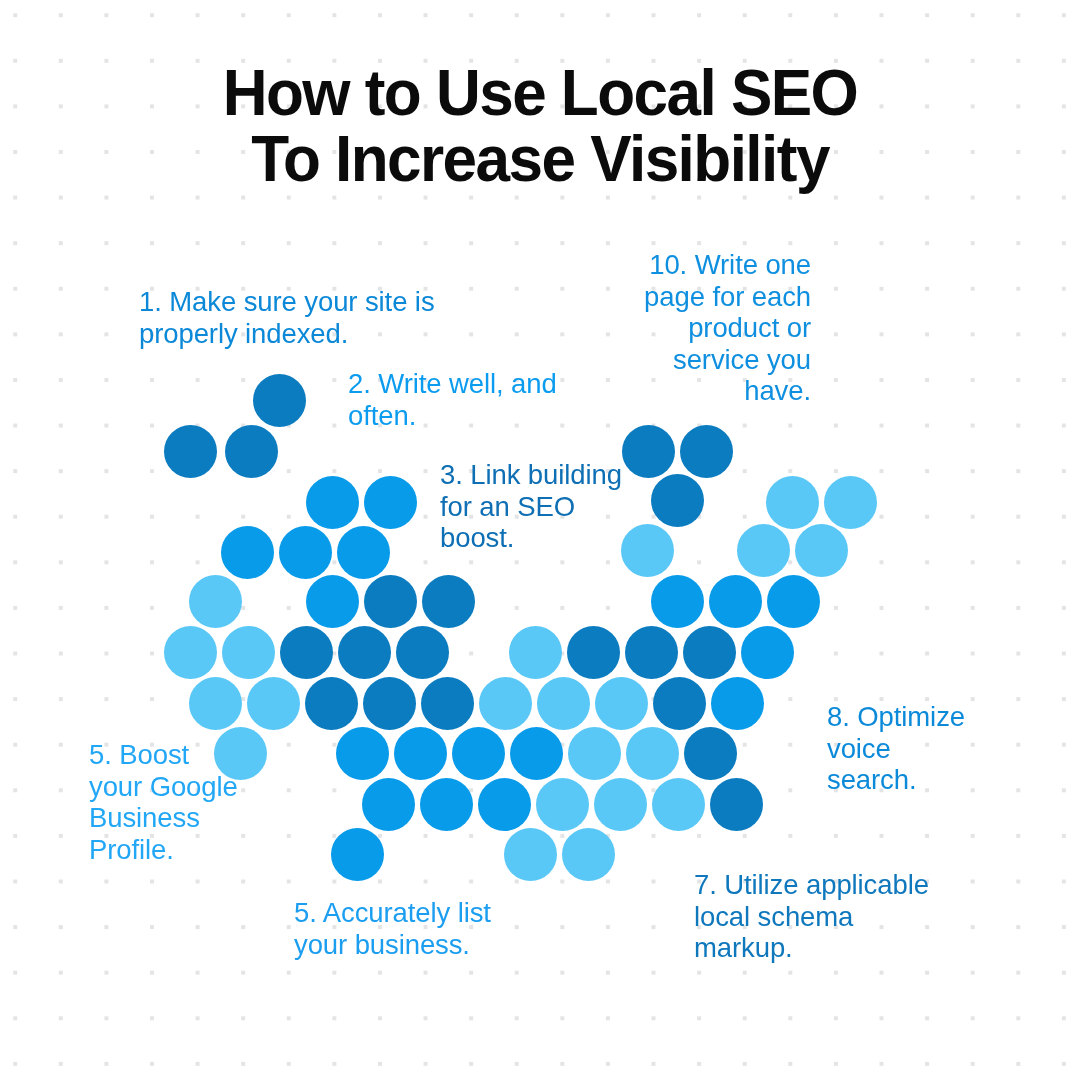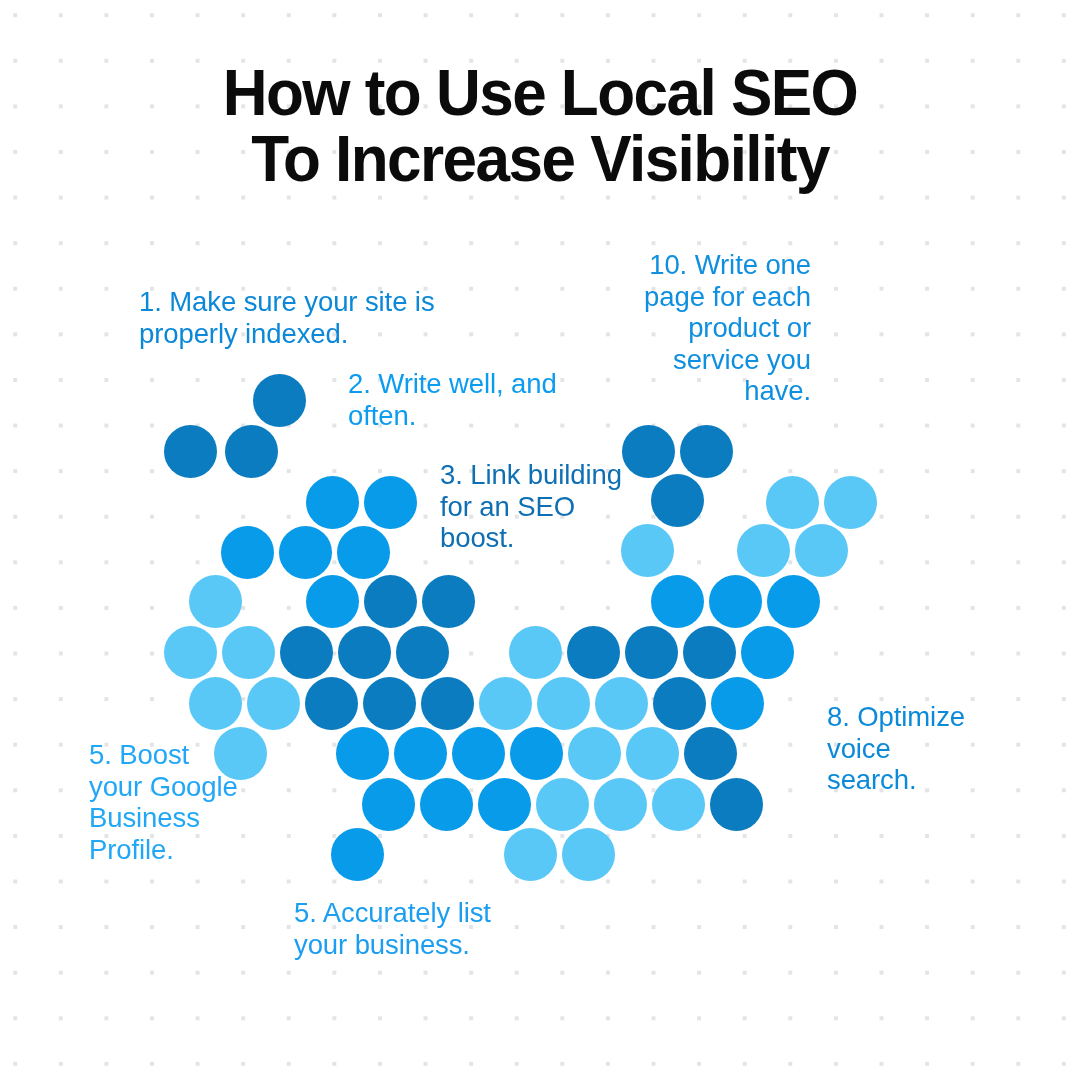--- a/index.html
+++ b/index.html
@@ -157,16 +157,17 @@
   <div id="title-block">
     <span class="tline" style="color: rgb(11, 11, 11);">How to Use Local SEO</span>
     <span class="tline" style="color: rgb(11, 11, 11);">To Increase Visibility</span>
   </div>
 
   <div class="tip" id="tip-1" style="color: rgb(11, 136, 216);">1. Make sure your site is properly indexed.</div>
   <div class="tip" id="tip-2" style="color: rgb(11, 156, 239);">2. Write well, and often.</div>
   <div class="tip" id="tip-3" style="color: rgb(15, 111, 180);">3. Link building for an SEO boost.</div>
   <div class="tip" id="tip-4" style="color: rgb(33, 167, 245);">5. Boost your Google Business Profile.</div>
   <div class="tip" id="tip-5" style="color: rgb(27, 158, 240);">5. Accurately list your business.</div>
+  <div class="tip" id="tip-7" style="color: rgb(15, 120, 189);">7. Utilize applicable local schema markup.</div>
   <div class="tip" id="tip-8" style="color: rgb(11, 138, 218);">8. Optimize voice search.</div>
   <div class="tip" id="tip-10" style="color: rgb(15, 143, 223);">10. Write one page for each product or service you have.</div>
 
 </div>
 
 </body></html>

